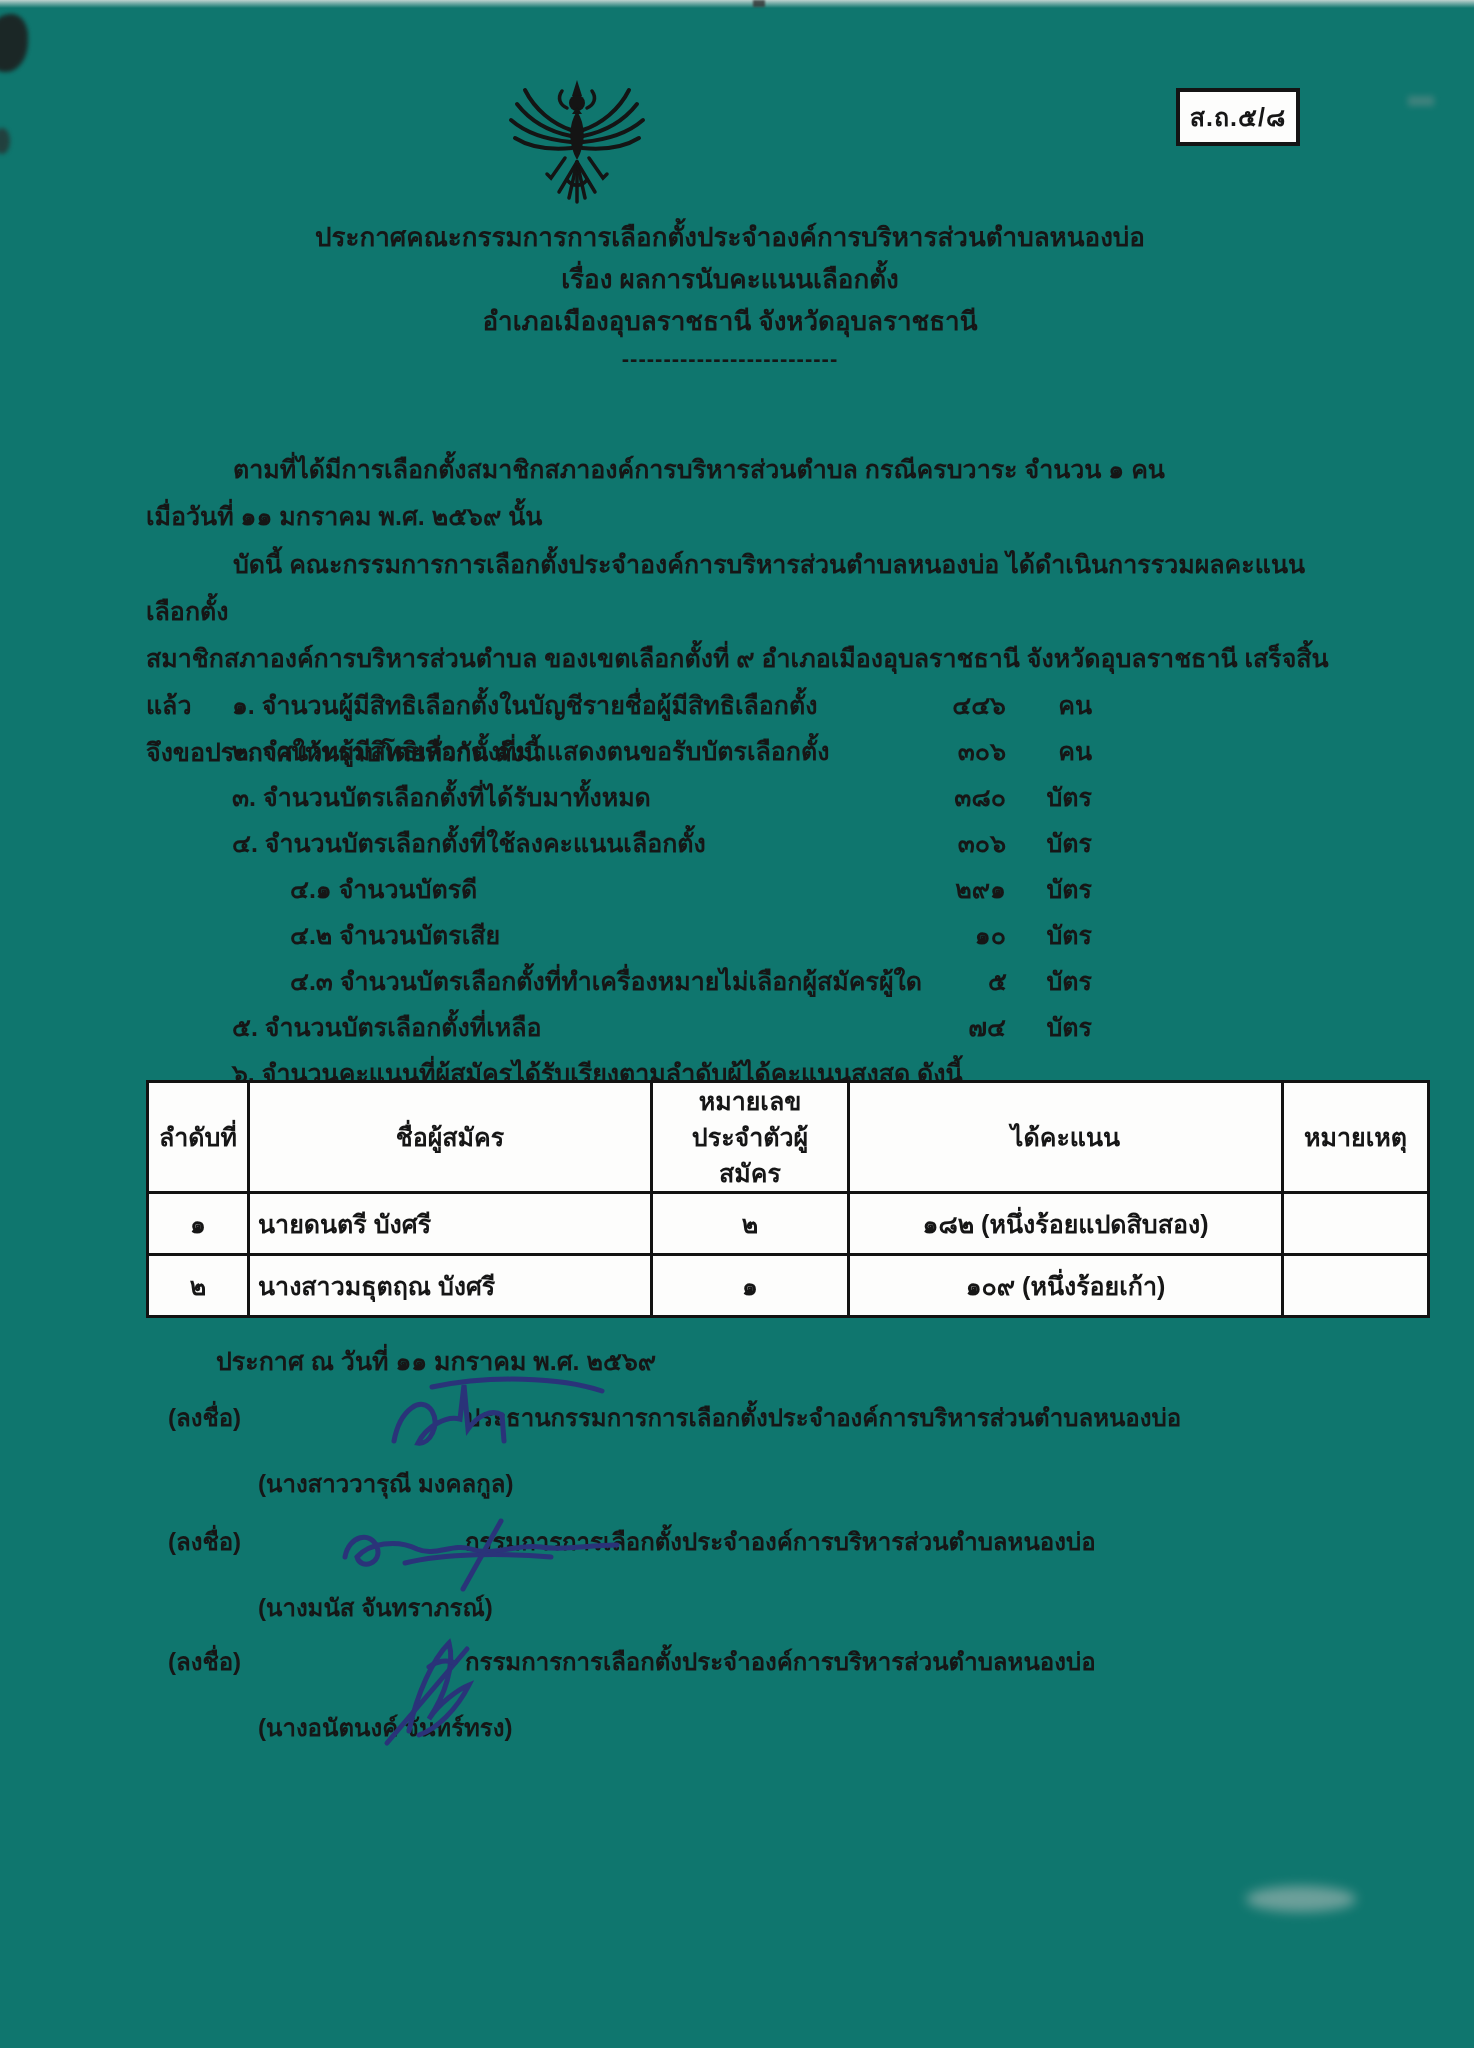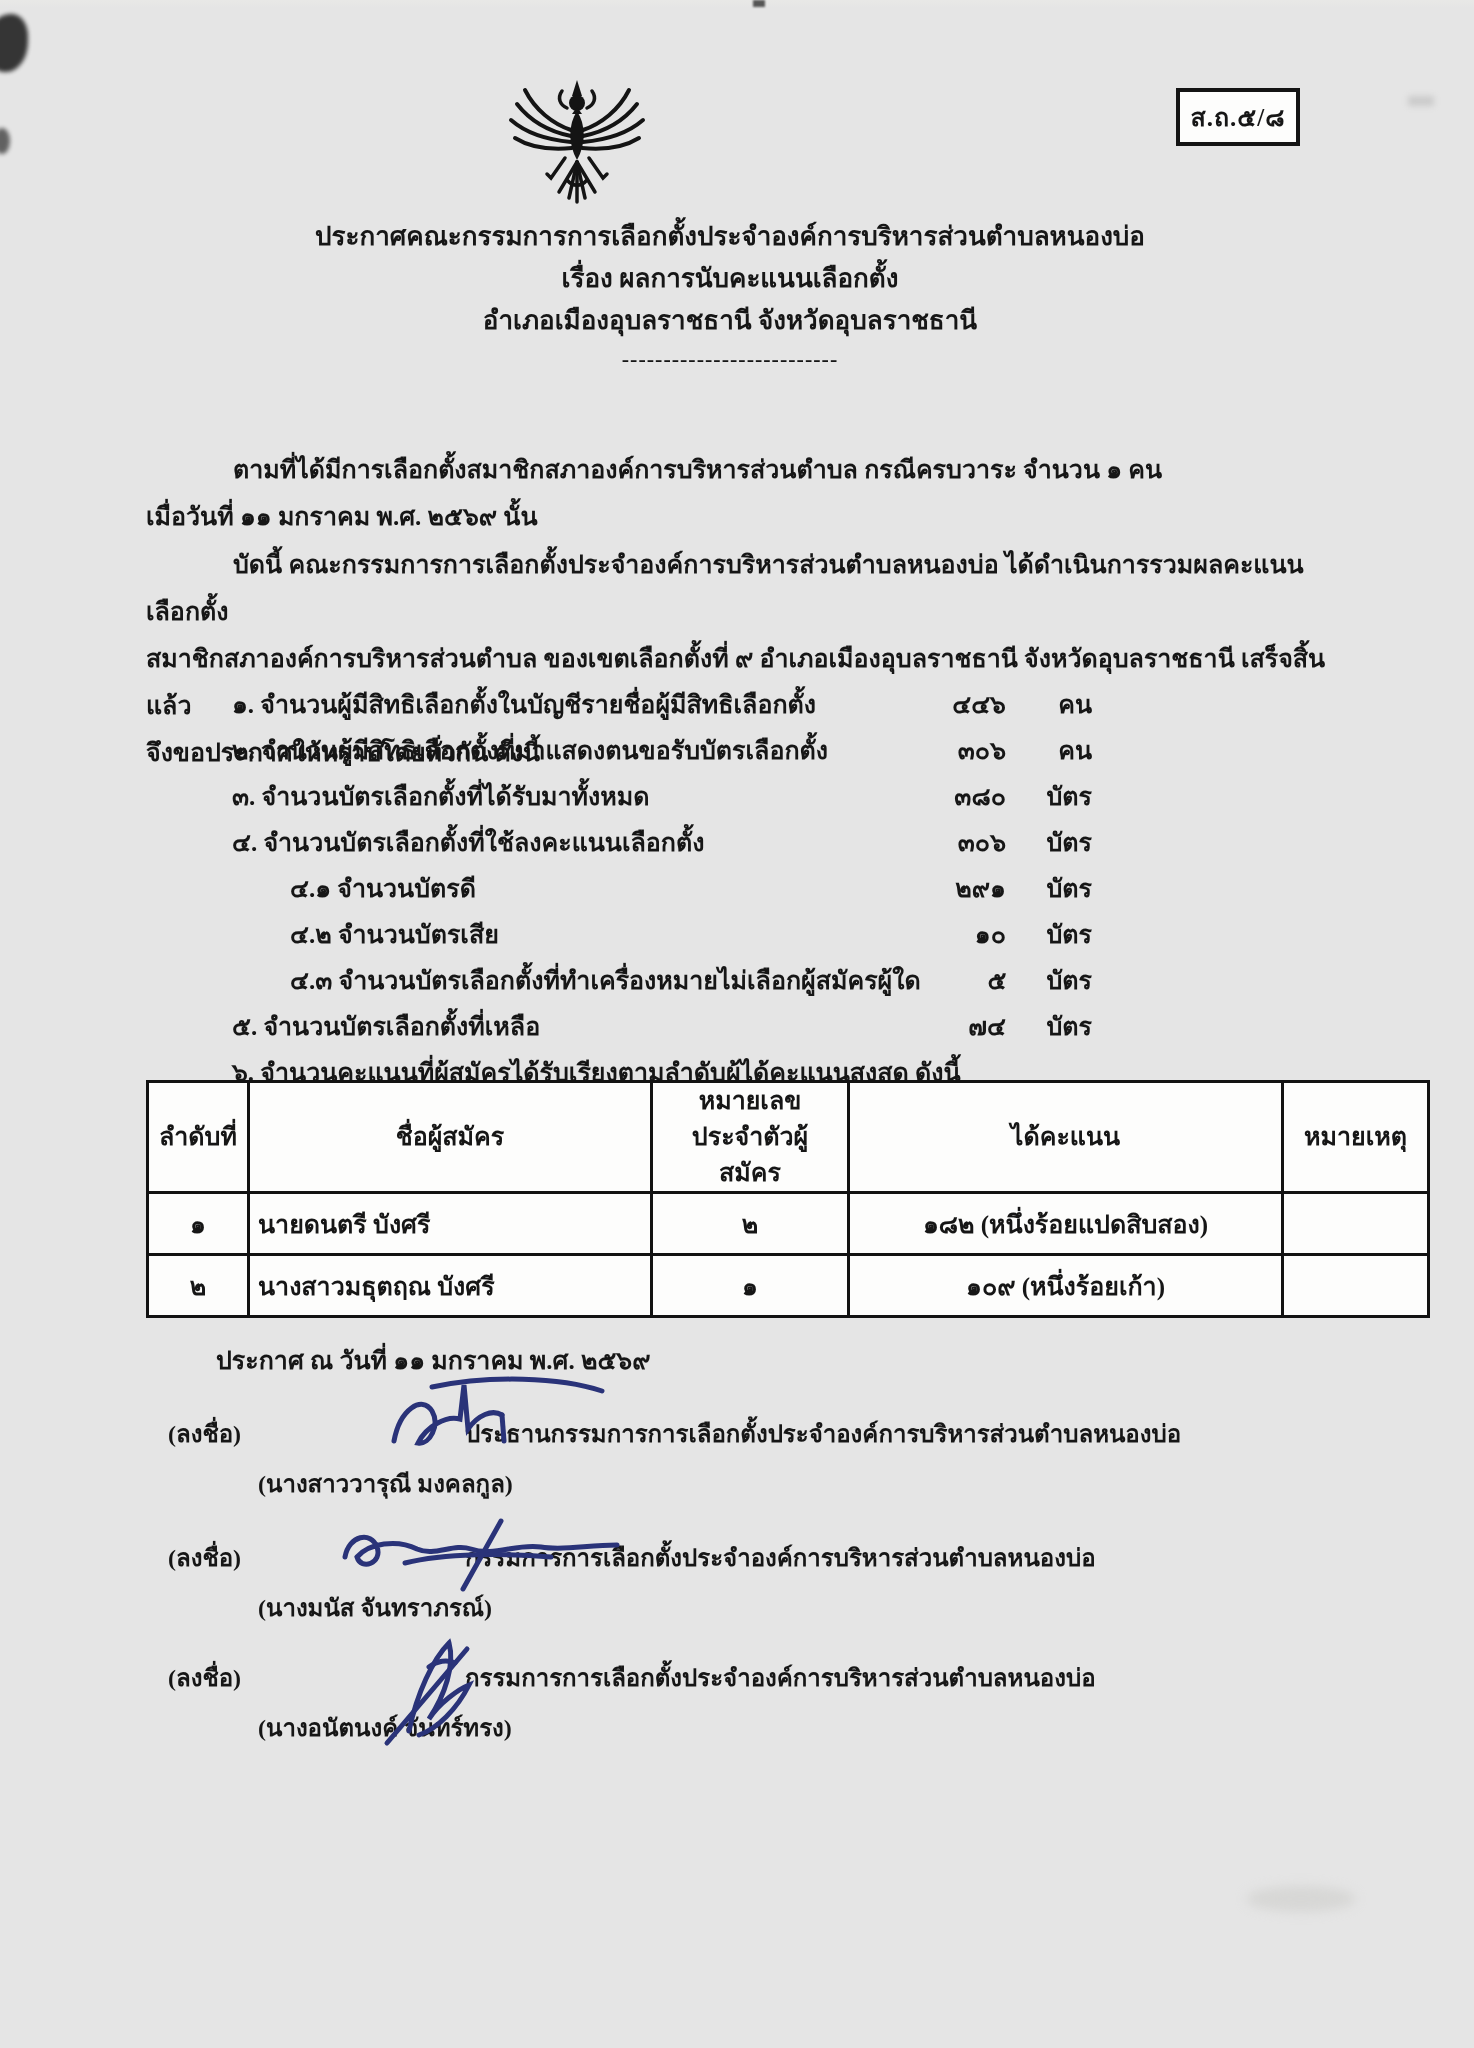--- a/index.html
+++ b/index.html
@@ -1,20 +1,20 @@
 <!DOCTYPE html>
 <html><head>
 <meta charset="utf-8">
 <style>
   html,body{margin:0;padding:0;background:#ffffff;}
   .page{
     position:relative;
     width:1474px;height:2048px;
-    background:#e5e5e5;
-    font-family:Liberation Serif, serif;
+    background:#0f766e;
+    font-family:Liberation Sans, sans-serif;
     color:#161616;
     overflow:hidden;
   }
   
   .artifact{position:absolute;pointer-events:none;}
   .blob-tl{left:-14px;top:14px;width:42px;height:58px;background:#1d1d1d;border-radius:60% 40% 55% 45%;filter:blur(2px);opacity:.88;}
   .blob-tl2{left:-6px;top:128px;width:16px;height:26px;background:#2a2a2a;border-radius:50%;filter:blur(2px);opacity:.7;}
   .mark-top{left:753px;top:0;width:12px;height:7px;background:#333;filter:blur(1px);opacity:.8;}
   .smudge-r{left:1408px;top:96px;width:26px;height:10px;background:#9a9a9a;filter:blur(3px);opacity:.35;}
   .smudge-br{left:1246px;top:1886px;width:110px;height:26px;background:#c9c9c6;filter:blur(6px);opacity:.5;border-radius:50%;}
@@ -61,21 +61,21 @@
   .col-note{width:127px;text-align:center;}
 
   
   .issued{position:absolute;left:216px;top:1338px;font-size:25px;font-weight:bold;line-height:46px;}
 
   
   .sig-block{position:absolute;left:146px;width:1200px;}
   .sb1{top:1398px;}
   .sb2{top:1522px;}
   .sb3{top:1642px;}
-  .sig-line{display:flex;align-items:flex-end;height:56px;position:relative;}
+  .sig-line{display:flex;height:56px;position:relative;}
   .sig-prefix{width:92px;font-size:24px;font-weight:bold;line-height:40px;margin-left:22px;}
   .sig-gap{width:205px;position:relative;}
   .sig-role{font-size:24px;font-weight:bold;line-height:40px;white-space:nowrap;}
   .sig-name{font-size:24px;font-weight:bold;line-height:44px;margin-left:112px;margin-top:8px;}
   .sig-svg{position:absolute;overflow:visible;}
   .s1{left:120px;bottom:-12px;}
   .s2{left:75px;bottom:-16px;}
   .s3{left:115px;bottom:-58px;}
 </style>
 </head>

